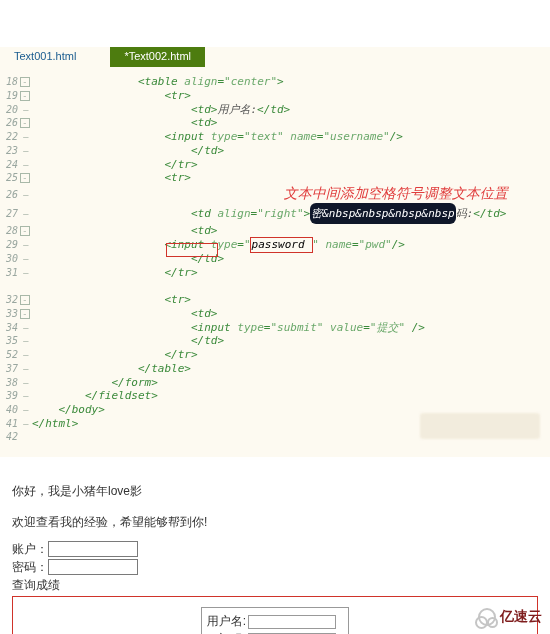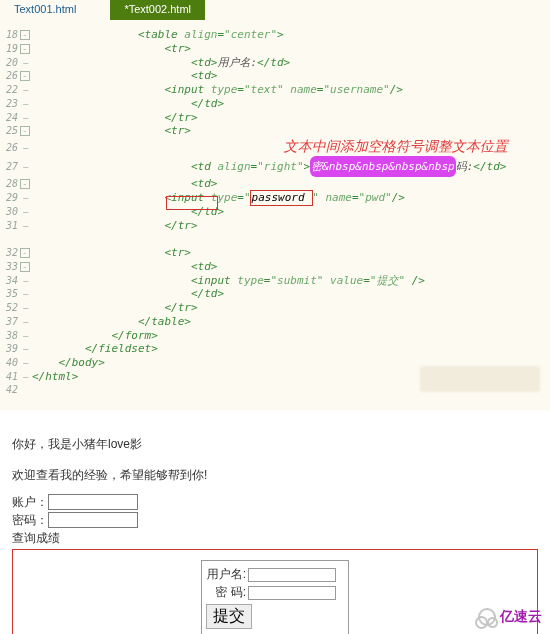--- a/index.html
+++ b/index.html
@@ -1,50 +1,50 @@
 <!DOCTYPE html>
 <html><head>
   <meta charset="utf-8">
   <style>
     * { box-sizing: border-box; margin: 0; padding: 0; }
     body { font-family: Arial, sans-serif; font-size: 12px; width: 550px; background: #fff; }
-    .editor-area { background: #fdfaf1; padding: 0 0 8px 0; }
+    .editor-area { background: #fdfaf1; padding: 0 0 8px 0; margin-top: 47px; }
     .tabs { display: flex; padding: 0; font-size: 11px; }
     .tab { padding: 3px 14px 5px; color: #333; }
     .tab.active { background: #4d7c0f; color: #fff; }
     .tab.inactive { color: #1a5c8f; }
     .code { font-family: Consolas, monospace; font-size: 11px; line-height: 1.25; padding: 4px 0 6px; margin-top:4px;}
     .line { display: flex; align-items: baseline; white-space: pre; font-style: italic; }
     .ln { width: 20px; text-align: right; color: #9aa7a0; font-size: 10px; padding-right: 2px; }
     .fold { width: 12px; text-align: center; font-size: 9px; color: #8a9a8f; cursor: default; }
     .fold.box { border: 1px solid #a8b8a8; line-height: 8px; height: 10px; width: 10px; margin-right:2px; }
     .guide { color: #dcd5c0; display:inline-block; }
     .tag { color: #3b8a3b; }
     .attr { color: #6aa86a; }
     .val { color: #6aa86a; }
     .txt { color: #555; }
     .anno { color: #e03c3c; font-size: 14px; }
-    .hl-sel { background: #d946ef; color: #fff; padding: 4px 1px; border-radius: 6px; }
+    .hl-sel { background: #0f172a; color: #fff; padding: 4px 1px; border-radius: 6px; }
     .hl-cursor { outline: 1px solid #d0332a; padding: 0 1px; }
     .redbox { position: absolute; border: 1px solid #d0332a; }
     .code-wrap { position: relative; }
     .blur { position:absolute; right:10px; bottom:10px; width:120px; height:26px; background:#eee7d5; border-radius:3px; opacity:.7; filter: blur(1px); }
     .content { padding: 12px; color: #333; }
     .p1 { margin: 14px 0 10px; }
     .sidebox { font-size: 12px; }
     .sidebox div { margin: 1px 0; }
     .small-input { width: 90px; height: 16px; border: 1px solid #7a7a7a; font-size: 11px; }
     .main-frame { border: 1px solid #d0332a; margin-top: 2px; padding: 6px; position: relative; }
     .form-box { width: 148px; border: 1px solid #999; margin: 4px auto 2px; padding: 4px; }
     .form-box .row { display: flex; align-items: center; margin: 1px 0; font-size: 12px; }
     .form-box .lab { width: 40px; text-align: right; margin-right: 2px; white-space: nowrap; }
     .form-box input[type=text], .form-box input[type=password] { width: 88px; height: 14px; border: 1px solid #999; font-size: 11px; }
     .form-box .btn { border: 1px solid #aaa; background: #eee; padding: 1px 6px; font-size: 16px; margin-top: 2px; cursor: default; }
     .note { color: #e03c3c; text-align: center; font-size: 11px; margin: 12px 0 2px; }
-    .watermark { position: fixed; right: 8px; bottom: 8px; color: #a21caf; font-size: 14px; font-weight: bold; display:flex; align-items:center; gap:4px;}
+    .watermark { position: fixed; right: 8px; bottom: 8px; color: #7f1d1d; font-size: 14px; font-weight: bold; display:flex; align-items:center; gap:4px;}
     .wm-icon { width:18px;height:18px;border:2px solid #c5c5c5;border-radius:50%;position:relative;}
     .wm-icon::before,.wm-icon::after{content:"";position:absolute;border-radius:50%;}
     .wm-icon::before{width:9px;height:9px;border:2px solid #c5c5c5;left:-5px;top:6px;}
     .wm-icon::after{width:7px;height:7px;border:2px solid #c5c5c5;right:-4px;top:7px;}
     .g { display:inline-block; }
   </style>
 </head>
 <body>
 
 <div class="editor-area">

